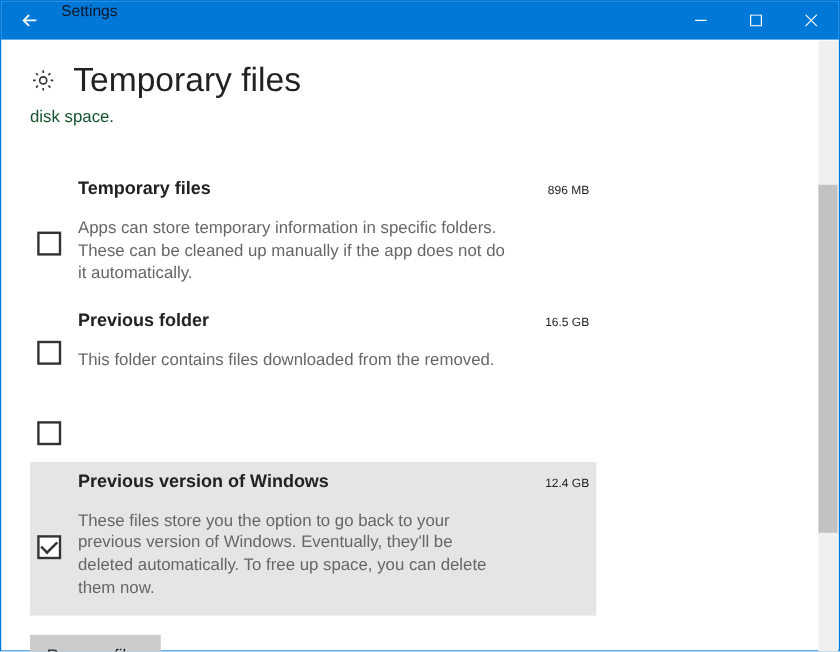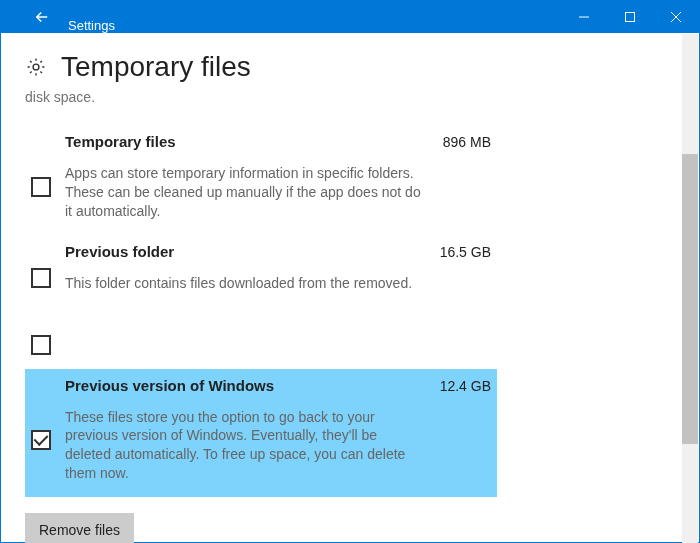--- a/index.html
+++ b/index.html
@@ -1,38 +1,38 @@
 <!DOCTYPE html>
 <html><head>
 <meta charset="utf-8">
 <style>
   * { box-sizing: border-box; margin: 0; padding: 0; }
   html, body { width: 700px; height: 543px; font-family: "Segoe UI", Arial, sans-serif; background: #fff; overflow: hidden; }
   .window { width: 700px; height: 543px; border: 1px solid #0078d7; position: relative; background: #fff; }
-  .titlebar { height: 32px; background: #0078d7; color: #ffffff; display: flex; align-items: flex-end; padding-left: 17px; }
+  .titlebar { height: 32px; background: #0078d7; color: #0f172a; display: flex; align-items: flex-start; }
   .back { width: 48px; height: 32px; display: flex; align-items: center; justify-content: center; cursor: pointer; }
   .back svg, .win-btn svg { stroke: #fff; }
   .title { font-size: 13px; padding-left: 2px; }
   .win-controls { margin-left: auto; display: flex; height: 32px; }
   .win-btn { width: 46px; height: 32px; display: flex; align-items: center; justify-content: center; cursor: pointer; }
   .content { padding: 18px 24px 0 24px; position: relative; height: calc(543px - 34px); }
   .header-row { display: flex; align-items: center; gap: 14px; margin-bottom: 6px; }
   .gear { width: 22px; height: 22px; display:flex; align-items:center; justify-content:center; }
   h1 { font-weight: 400; font-size: 28px; color: #222; }
-  .truncated { color: #737373; font-size: 14px; margin-top: 2px; margin-bottom: 20px; }
+  .truncated { color: #14532d; font-size: 14px; margin-top: 2px; margin-bottom: 36px; }
   .list { width: 472px; }
   .item { display: flex; padding: 8px 6px 14px 6px; }
-  .item.selected { background: #7dd3fc; }
+  .item.selected { background: #e5e5e5; }
   .chk-col { width: 34px; display: flex; align-items: center; justify-content: flex-start; padding-top: 20px; }
   .chk { width: 20px; height: 20px; border: 2px solid #333; background: #fff; display:flex; align-items:center; justify-content:center; cursor: pointer; }
   .chk.checked::after { content:""; width:6px; height:11px; border: solid #333; border-width: 0 2px 2px 0; transform: rotate(45deg); margin-top:-3px; }
   .text-col { flex: 1; }
   .row1 { display: flex; justify-content: space-between; align-items: baseline; }
   .lbl { font-weight: 600; font-size: 15px; color: #222; }
-  .size { font-size: 14px; color: #222; white-space: nowrap; padding-left: 20px; }
+  .size { font-size: 10px; color: #222; white-space: nowrap; padding-left: 20px; }
   .desc { font-size: 14px; color: #666; line-height: 1.35; max-width: 360px; margin-top: 14px; }
   .remove { margin-top: 16px; background: #ccc; border: none; padding: 9px 14px; font-size: 14px; color: #222; cursor: pointer; }
   .scrollbar { position:absolute; right:1px; top:33px; width:16px; height:509px; background:#f0f0f0; }
   .thumb { position:absolute; right:0; top:120px; width:16px; height:290px; background:#c2c2c2; cursor:pointer; }
 </style>
 </head>
 <body>
 
 <div class="window">
 

